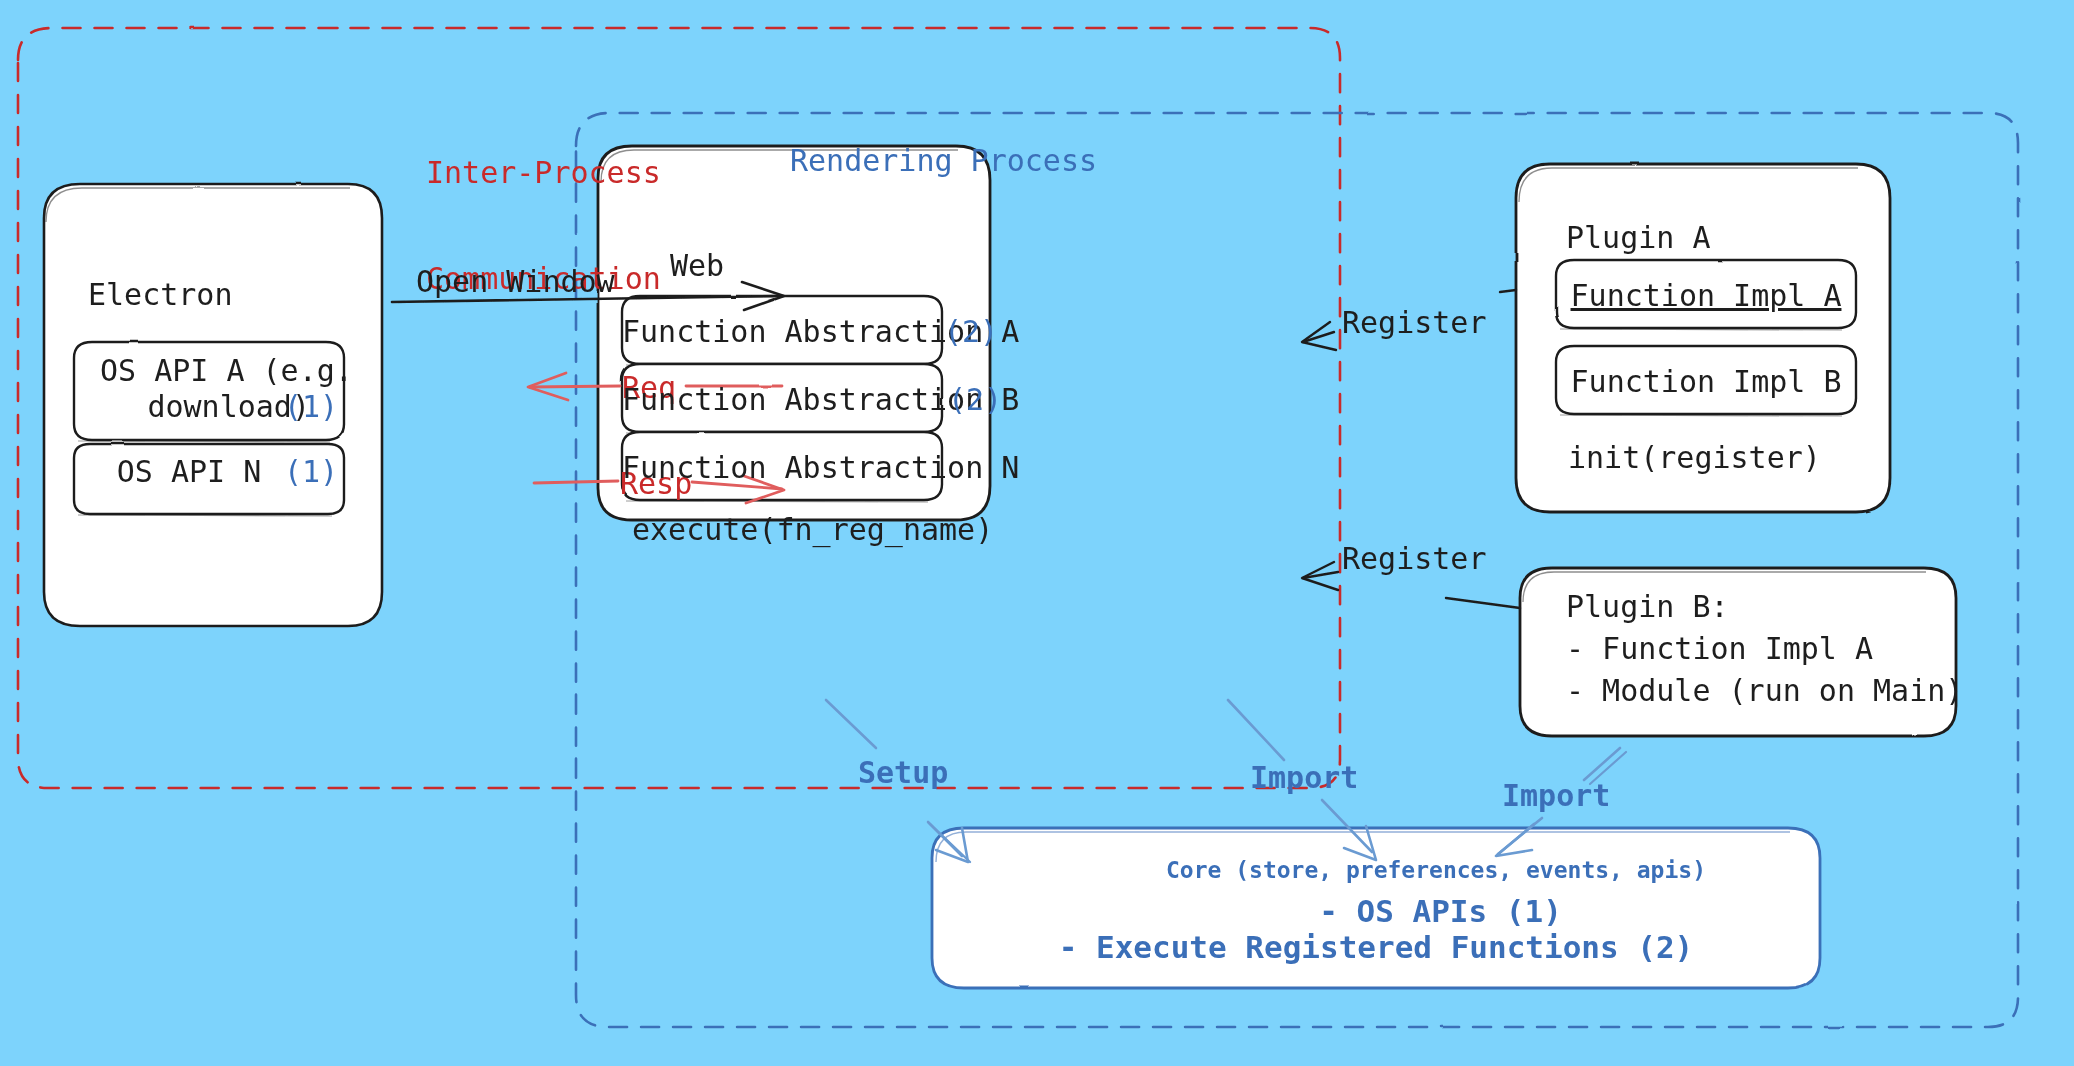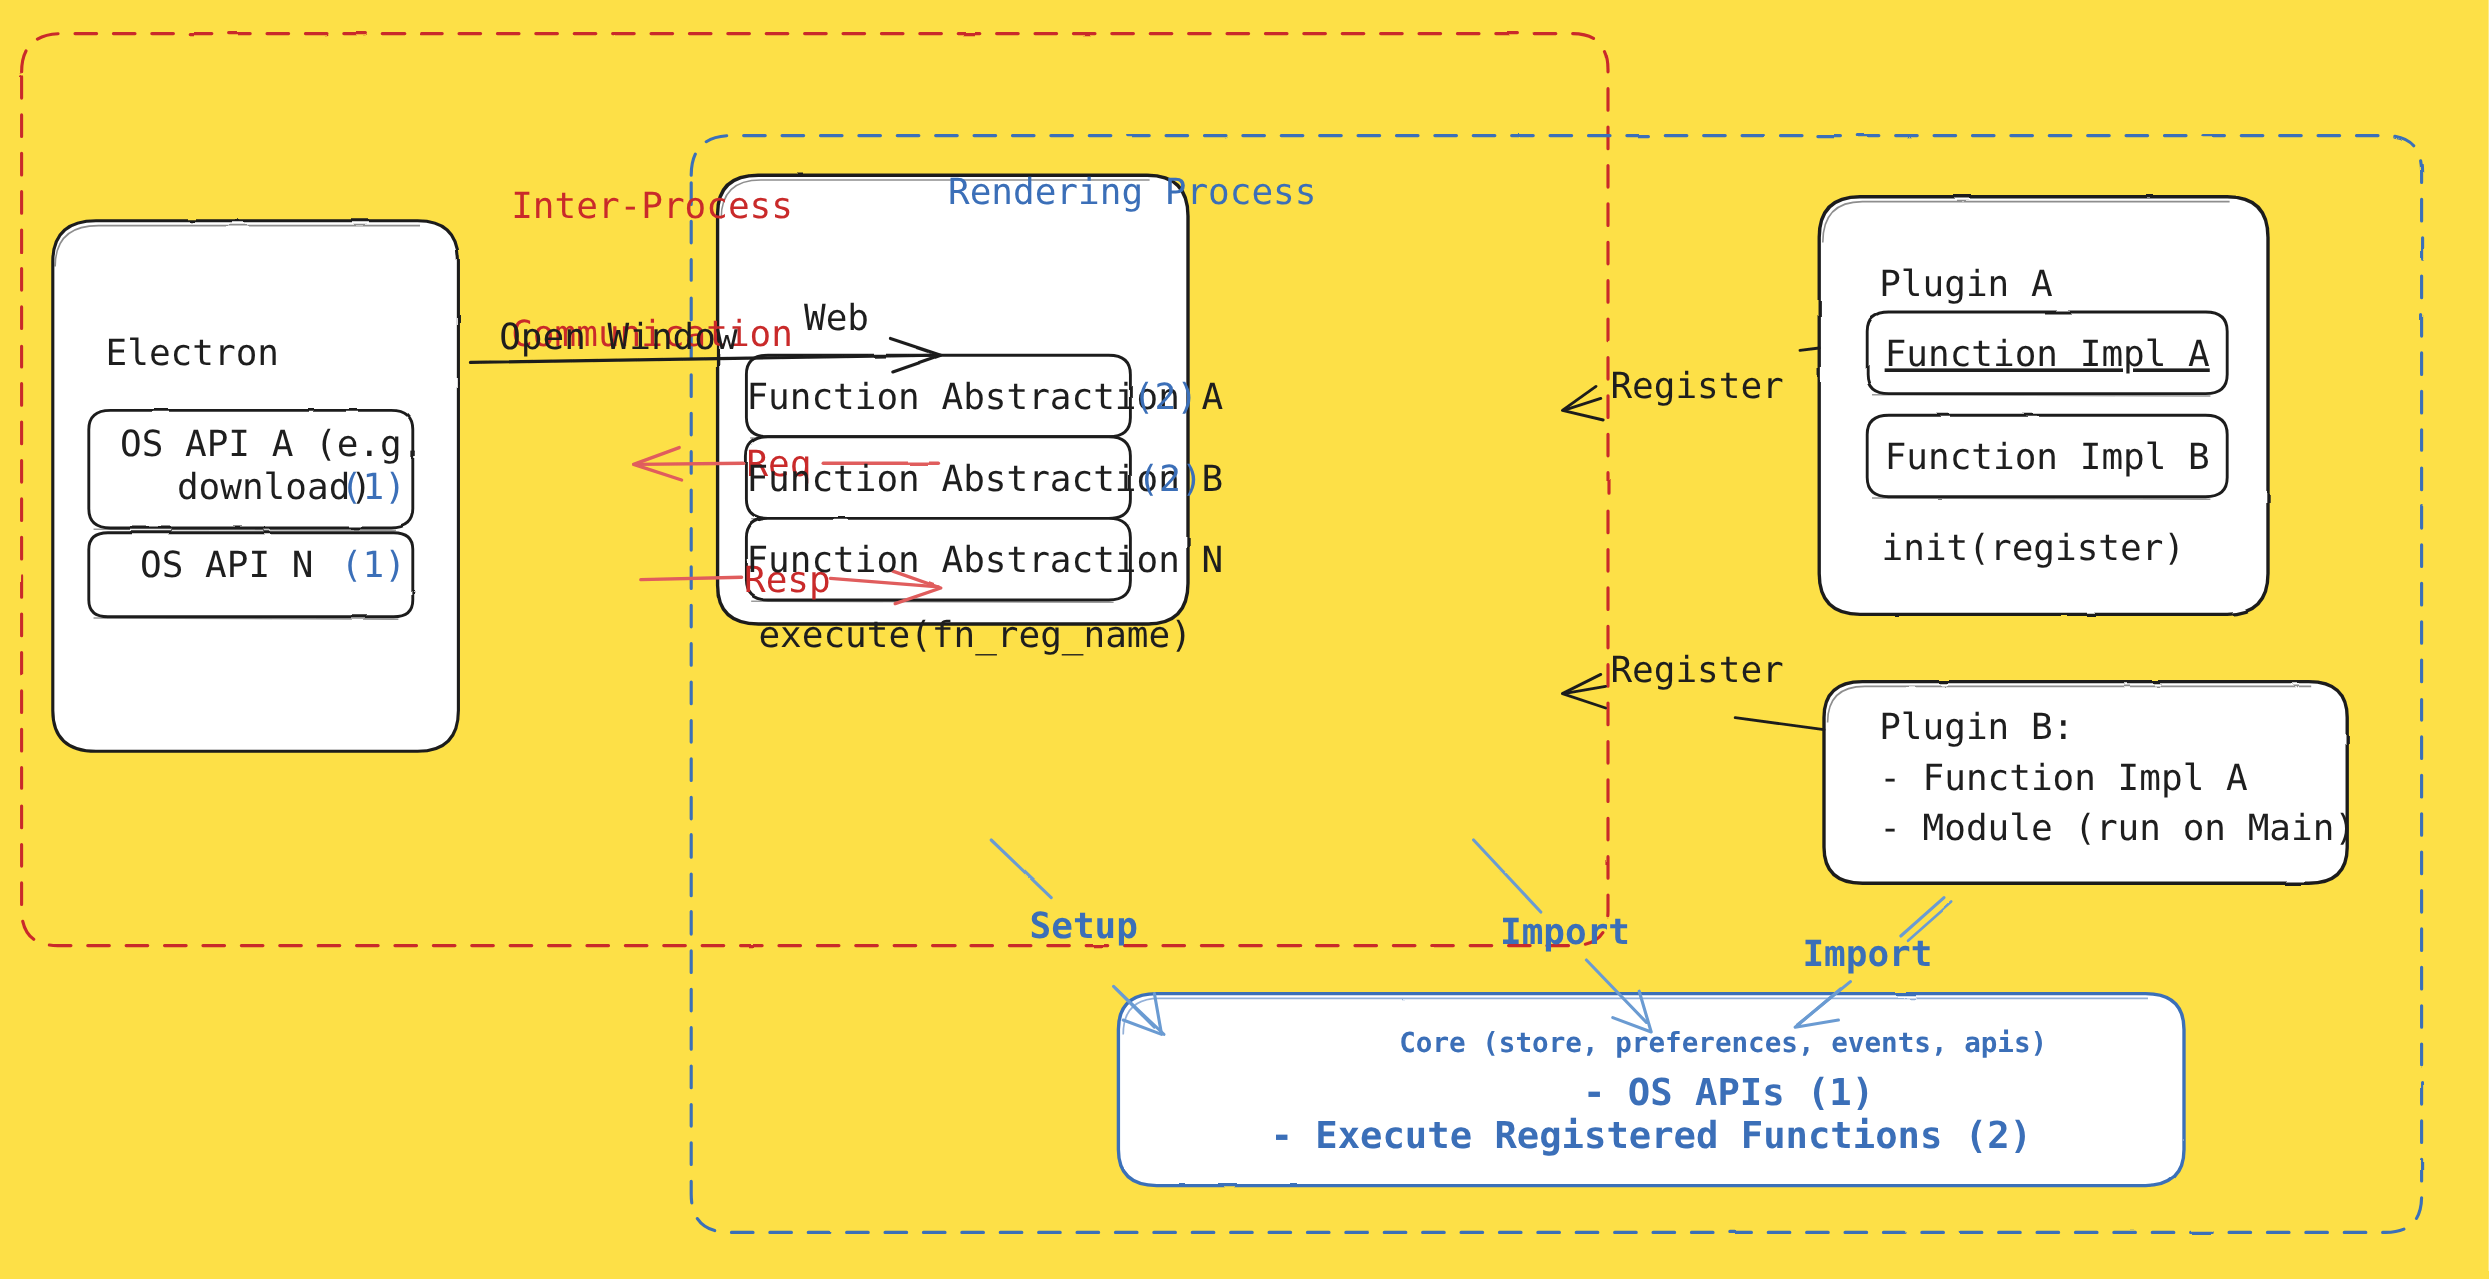--- a/index.html
+++ b/index.html
@@ -7,21 +7,21 @@
     margin: 0; padding: 0;
     background: #ffffff;
   }
   body {
     font-family: "DejaVu Sans Mono", "Liberation Mono", monospace;
   }
   #canvas {
     position: relative;
     width: 2074px;
     height: 1066px;
-    background: #fde047;
+    background: #7dd3fc;
     overflow: hidden;
   }
   #svg-layer {
     position: absolute;
     left: 0; top: 0;
     width: 2074px;
     height: 1066px;
     pointer-events: none;
   }
   .lbl {

